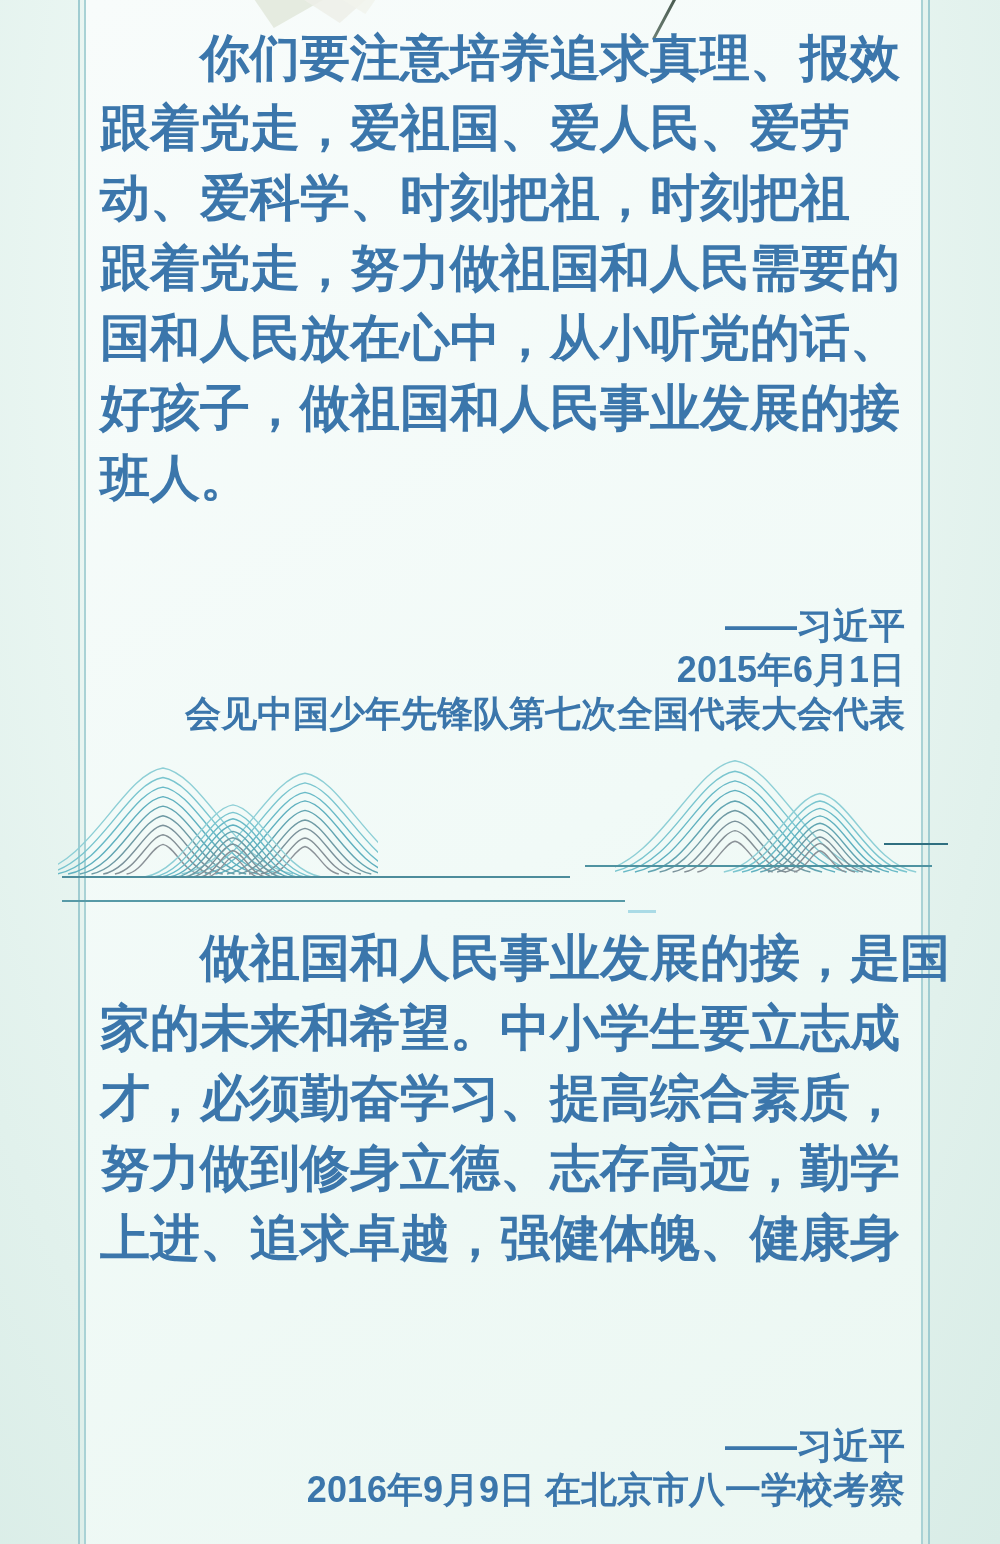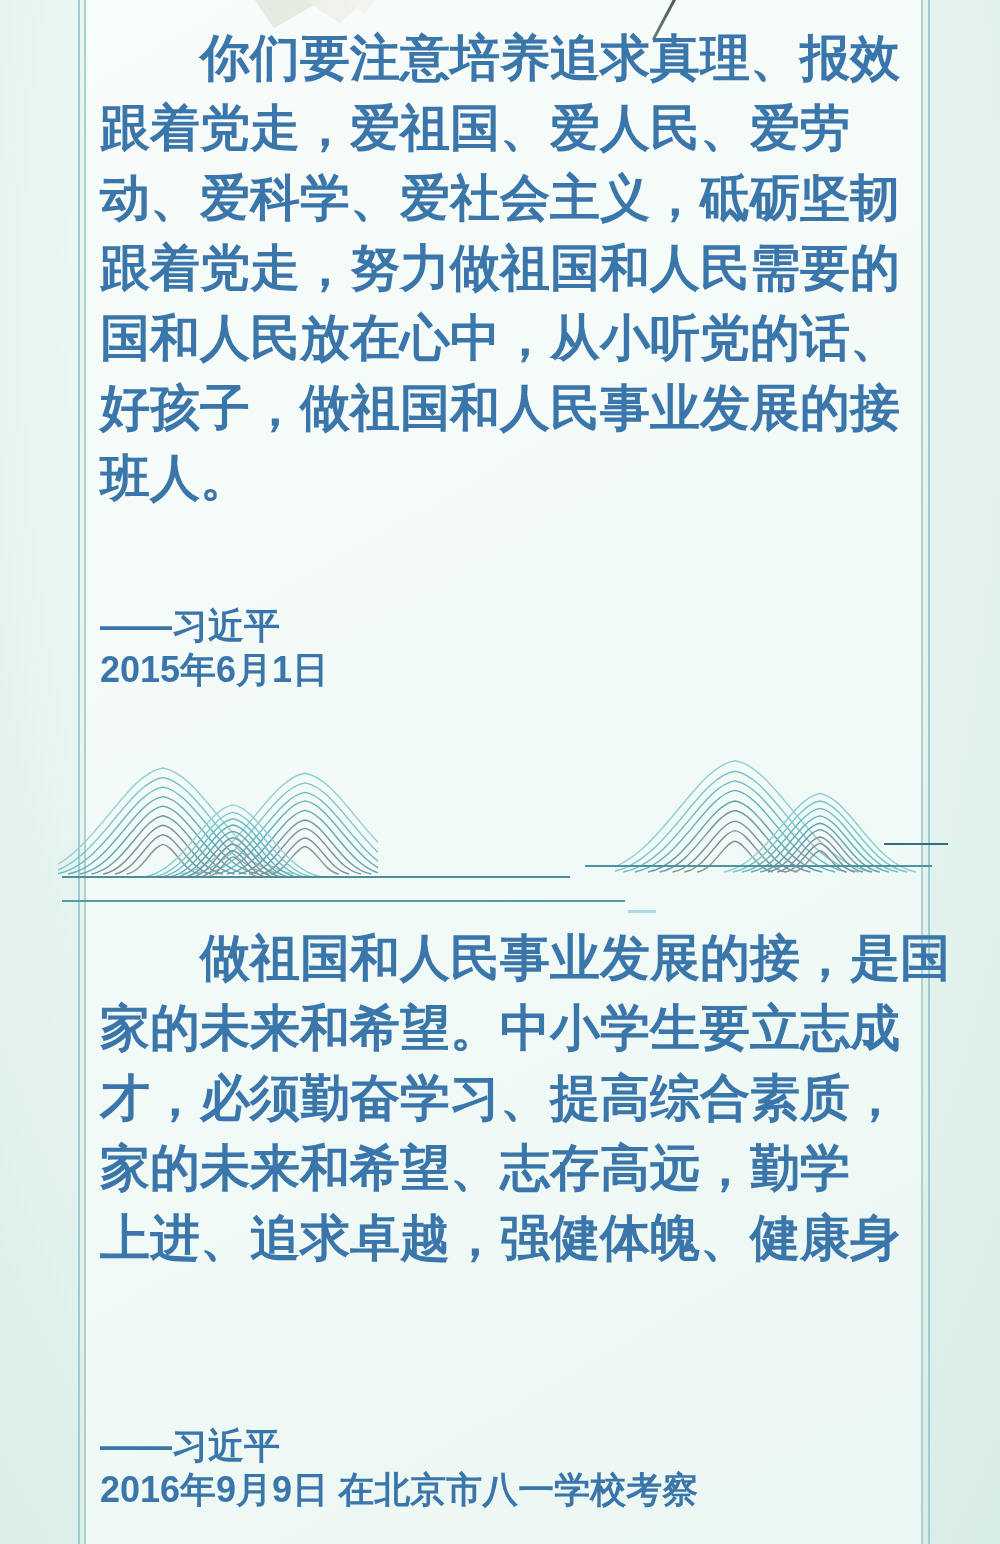--- a/index.html
+++ b/index.html
@@ -29,21 +29,21 @@
     font-size:50px;line-height:70px;font-weight:700;
     color:var(--text-blue,#3b76ab);
     letter-spacing:0;
   }
   .q-line{white-space:nowrap;}
   .q-line.first{text-indent:100px;}
   .quote1{top:23px;}
   .quote2{top:923px;}
 
   .attribution{
-    position:absolute;right:95px;left:100px;text-align:left;
+    position:absolute;right:95px;left:100px;text-align:right;
     font-size:36px;line-height:44px;font-weight:700;
     color:var(--text-blue,#3b76ab);
   }
   .attr1{top:604px;}
   .attr2{top:1424px;}
 
   
   .hline{position:absolute;height:2px;}
   .dl-left-1{left:62px;top:876px;width:508px;background:#4d8c9b;}
   .dl-left-2{left:62px;top:900px;width:563px;background:#579aa7;}
@@ -82,30 +82,31 @@
   <div class="stem"></div>
 
   <div class="vline vl-left-outer"></div>
   <div class="vline vl-left-inner"></div>
   <div class="vline vl-right-inner"></div>
   <div class="vline vl-right-outer"></div>
 
   <div class="quote quote1">
     <div class="q-line first">你们要注意培养追求真理、报效</div>
     <div class="q-line">跟着党走，爱祖国、爱人民、爱劳</div>
-    <div class="q-line">动、爱科学、爱社会主义，砥砺坚韧</div>
+    <div class="q-line">动、爱科学、时刻把祖，时刻把祖</div>
     <div class="q-line">跟着党走，努力做祖国和人民需要的</div>
     <div class="q-line">国和人民放在心中，从小听党的话、</div>
     <div class="q-line">好孩子，做祖国和人民事业发展的接</div>
     <div class="q-line">班人。</div>
   </div>
 
   <div class="attribution attr1">
     <div>——习近平</div>
     <div>2015年6月1日</div>
+    <div>会见中国少年先锋队第七次全国代表大会代表</div>
   </div>
 
   <div class="mountains mtn-left">
     <svg width="320" height="134" viewBox="0 0 320 134" xmlns="http://www.w3.org/2000/svg">
       <defs>
         <path id="hillL" d="M-130,0 C-72,-10 -40,-100 0,-106 C40,-100 72,-10 130,0" fill="none" stroke-width="1.4" vector-effect="non-scaling-stroke"></path>
       </defs>
 
       <g transform="translate(105,118)">
         <use href="#hillL" fill="#f1faf7" stroke="none"></use>
@@ -185,21 +186,21 @@
   <div class="hline dl-left-1"></div>
   <div class="hline dl-left-2"></div>
   <div class="hline dl-right-1"></div>
   <div class="hline dl-right-2"></div>
   <div class="hline dl-dash"></div>
 
   <div class="quote quote2">
     <div class="q-line first">做祖国和人民事业发展的接，是国</div>
     <div class="q-line">家的未来和希望。中小学生要立志成</div>
     <div class="q-line">才，必须勤奋学习、提高综合素质，</div>
-    <div class="q-line">家的未来和希望、志存高远，勤学</div>
+    <div class="q-line">努力做到修身立德、志存高远，勤学</div>
     <div class="q-line">上进、追求卓越，强健体魄、健康身</div>
   </div>
 
   <div class="attribution attr2">
     <div>——习近平</div>
     <div>2016年9月9日 在北京市八一学校考察</div>
   </div>
 
 </div>
 

